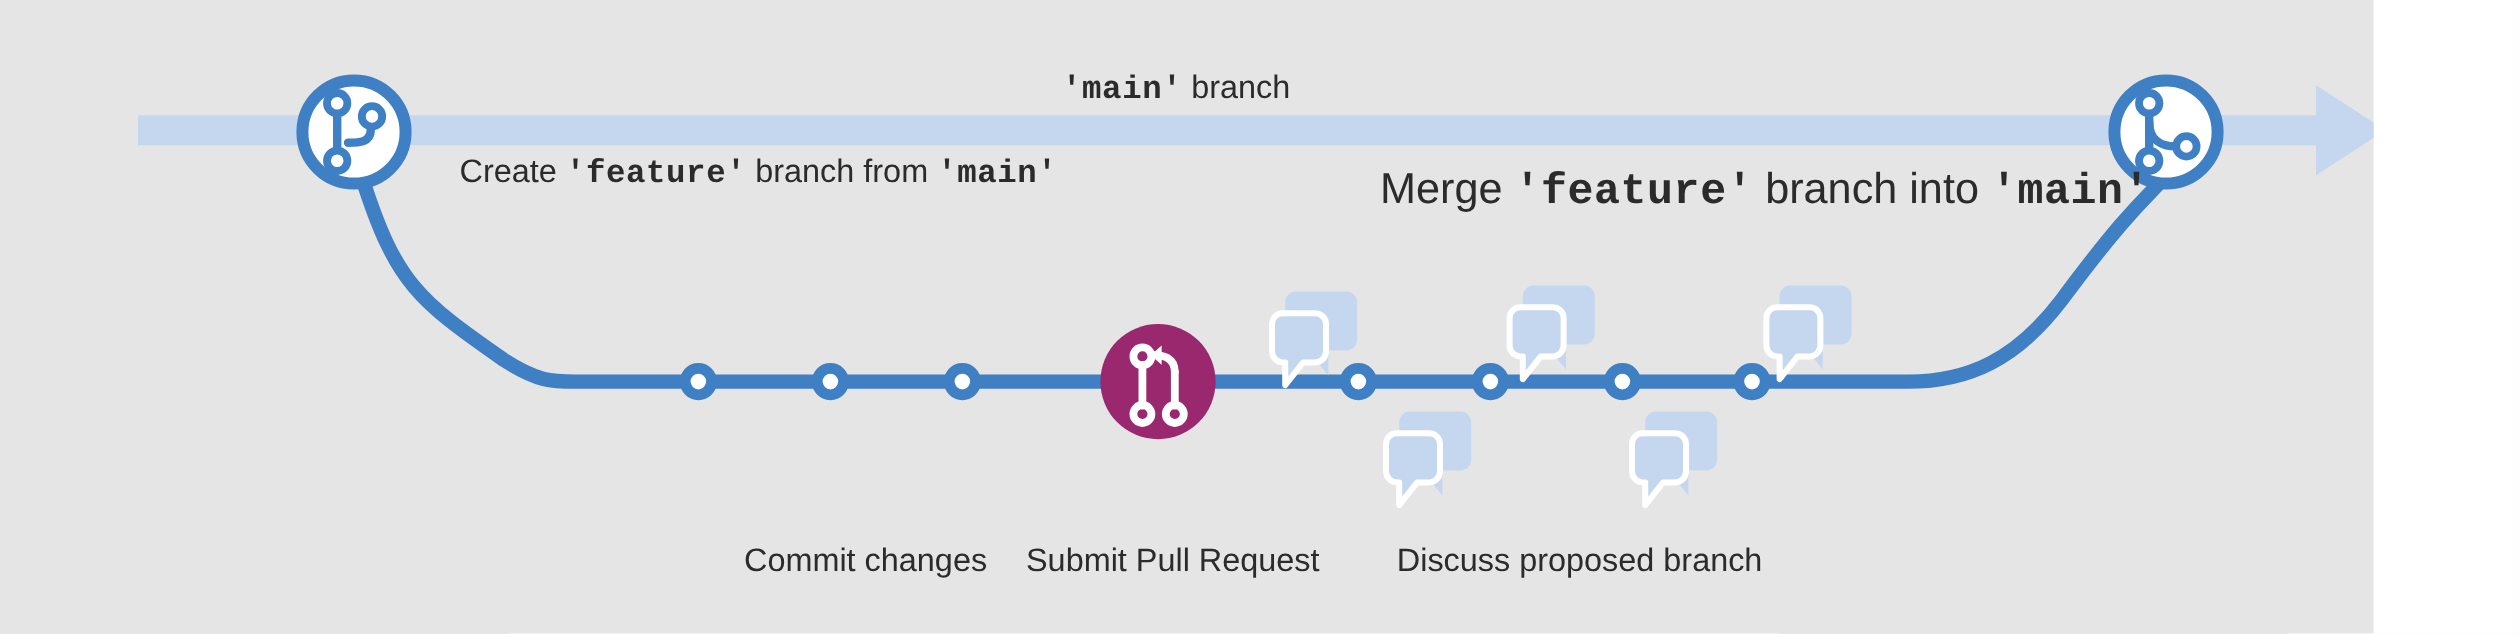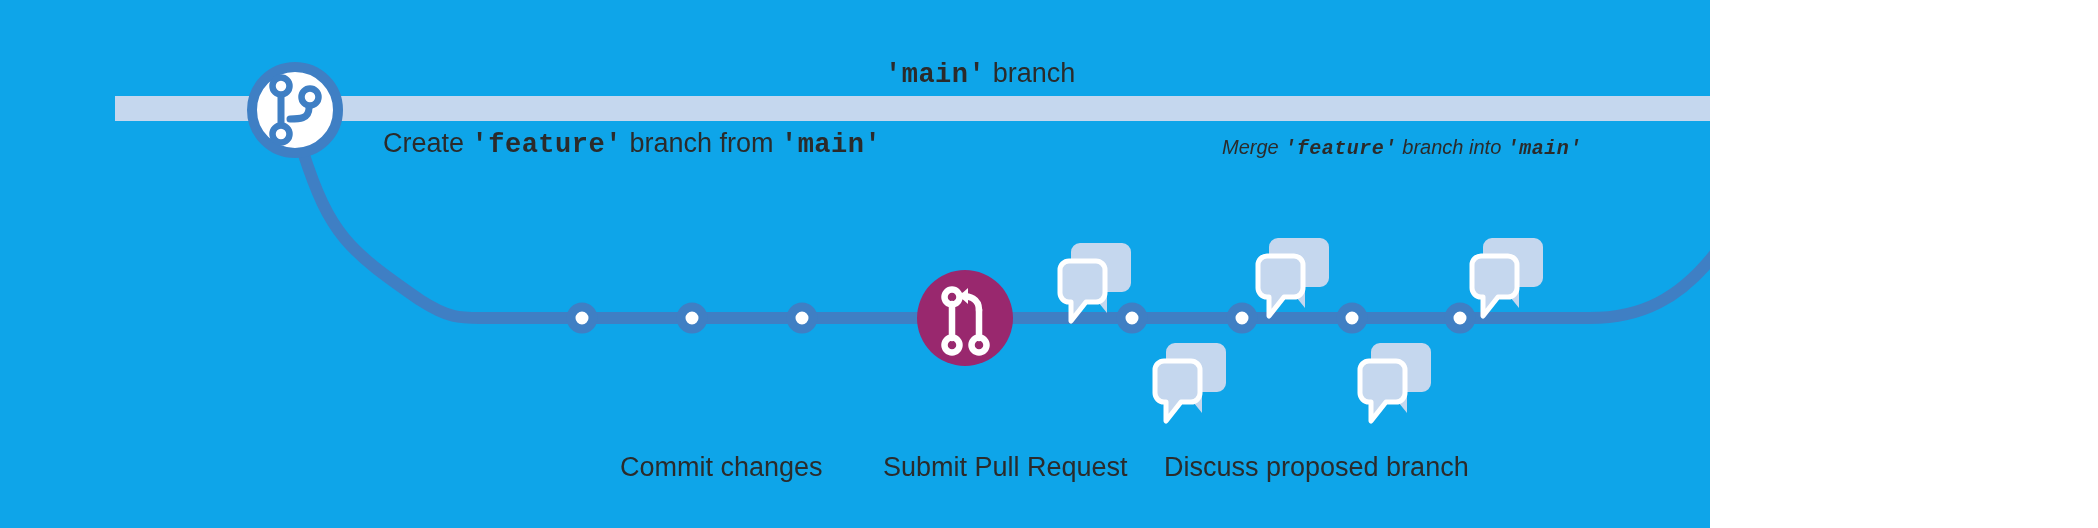--- a/index.html
+++ b/index.html
@@ -5,23 +5,23 @@
   html, body {
     margin: 0;
     padding: 0;
     background: #ffffff;
   }
   body {
     font-family: "Liberation Sans", sans-serif;
   }
   #canvas {
     position: relative;
-    width: 1710px;
+    width: 1978px;
     height: 528px;
-    background: #0ea5e9;
+    background: #e5e5e5;
     overflow: hidden;
   }
   #diagram-svg {
     position: absolute;
     left: 0;
     top: 0;
     width: 2098px;
     height: 528px;
   }
   .lbl {
@@ -40,36 +40,34 @@
     left: 885px;
     top: 58px;
     font-size: 27px;
   }
   #label-create-branch {
     left: 383px;
     top: 128px;
     font-size: 27px;
   }
   #label-merge-branch {
-    left: 1222px;
+    left: 1150px;
     top: 136px;
-    font-size: 20px;
-    font-style: italic;
+    font-size: 36px;
   }
   #label-commit-changes {
     left: 608px;
     top: 452px;
     font-size: 27px;
     margin-left: 12px;
   }
   #label-submit-pr {
     left: 855px;
     top: 452px;
     font-size: 27px;
-    margin-left: 28px;
   }
   #label-discuss {
     left: 1164px;
     top: 452px;
     font-size: 27px;
   }
 </style>
 </head>
 <body>
 

